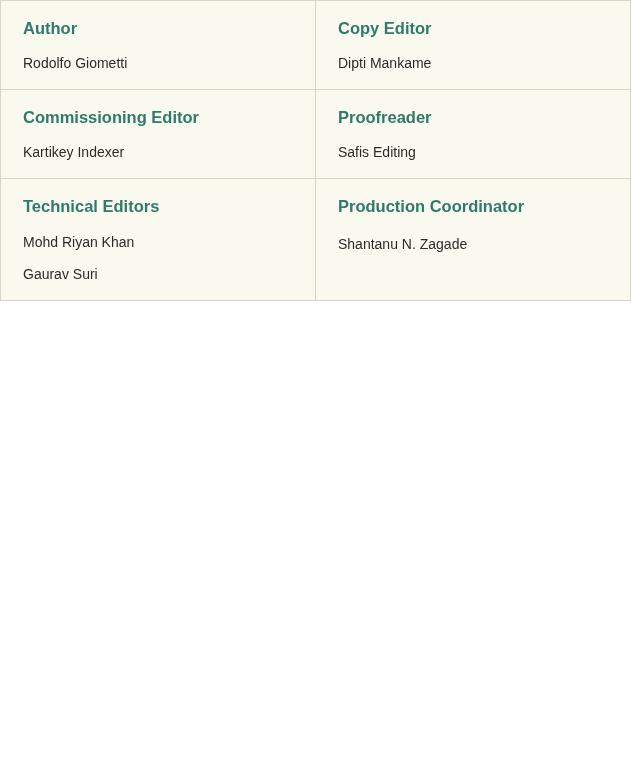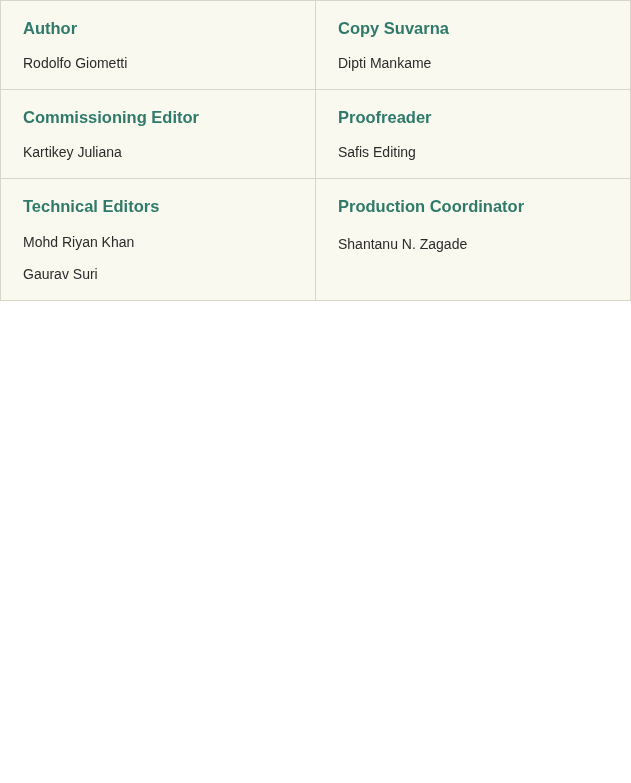--- a/index.html
+++ b/index.html
@@ -63,32 +63,32 @@
 
     <tr>
       <td>
         <div class="cell-inner">
           <div class="role">Author</div>
           <div class="person">Rodolfo Giometti</div>
         </div>
       </td>
       <td>
         <div class="cell-inner">
-          <div class="role">Copy Suvarna</div>
+          <div class="role">Copy Editor</div>
           <div class="person">Dipti Mankame</div>
         </div>
       </td>
     </tr>
 
 
     <tr>
       <td>
         <div class="cell-inner">
           <div class="role">Commissioning Editor</div>
-          <div class="person">Kartikey Juliana</div>
+          <div class="person">Kartikey Indexer</div>
         </div>
       </td>
       <td>
         <div class="cell-inner">
           <div class="role">Proofreader</div>
           <div class="person">Safis Editing</div>
         </div>
       </td>
     </tr>
 

